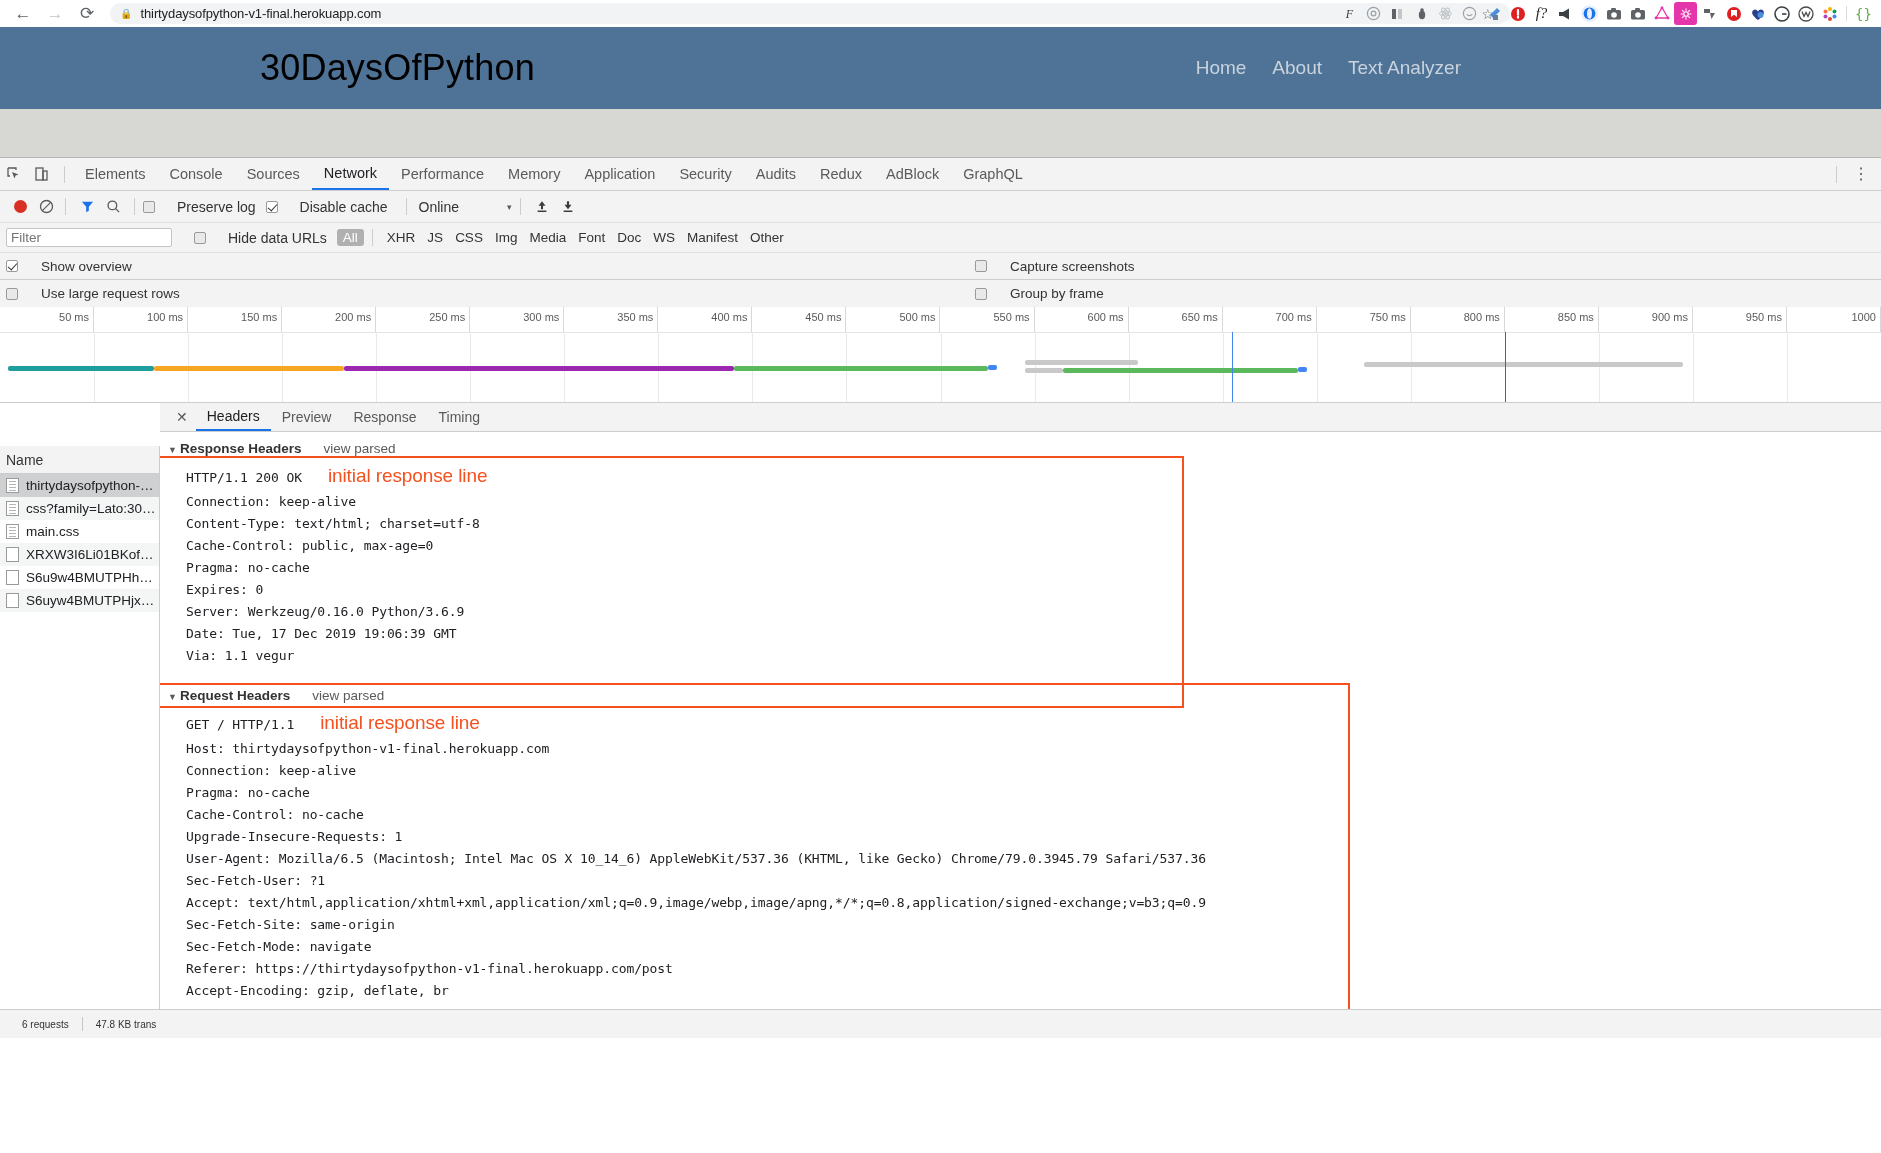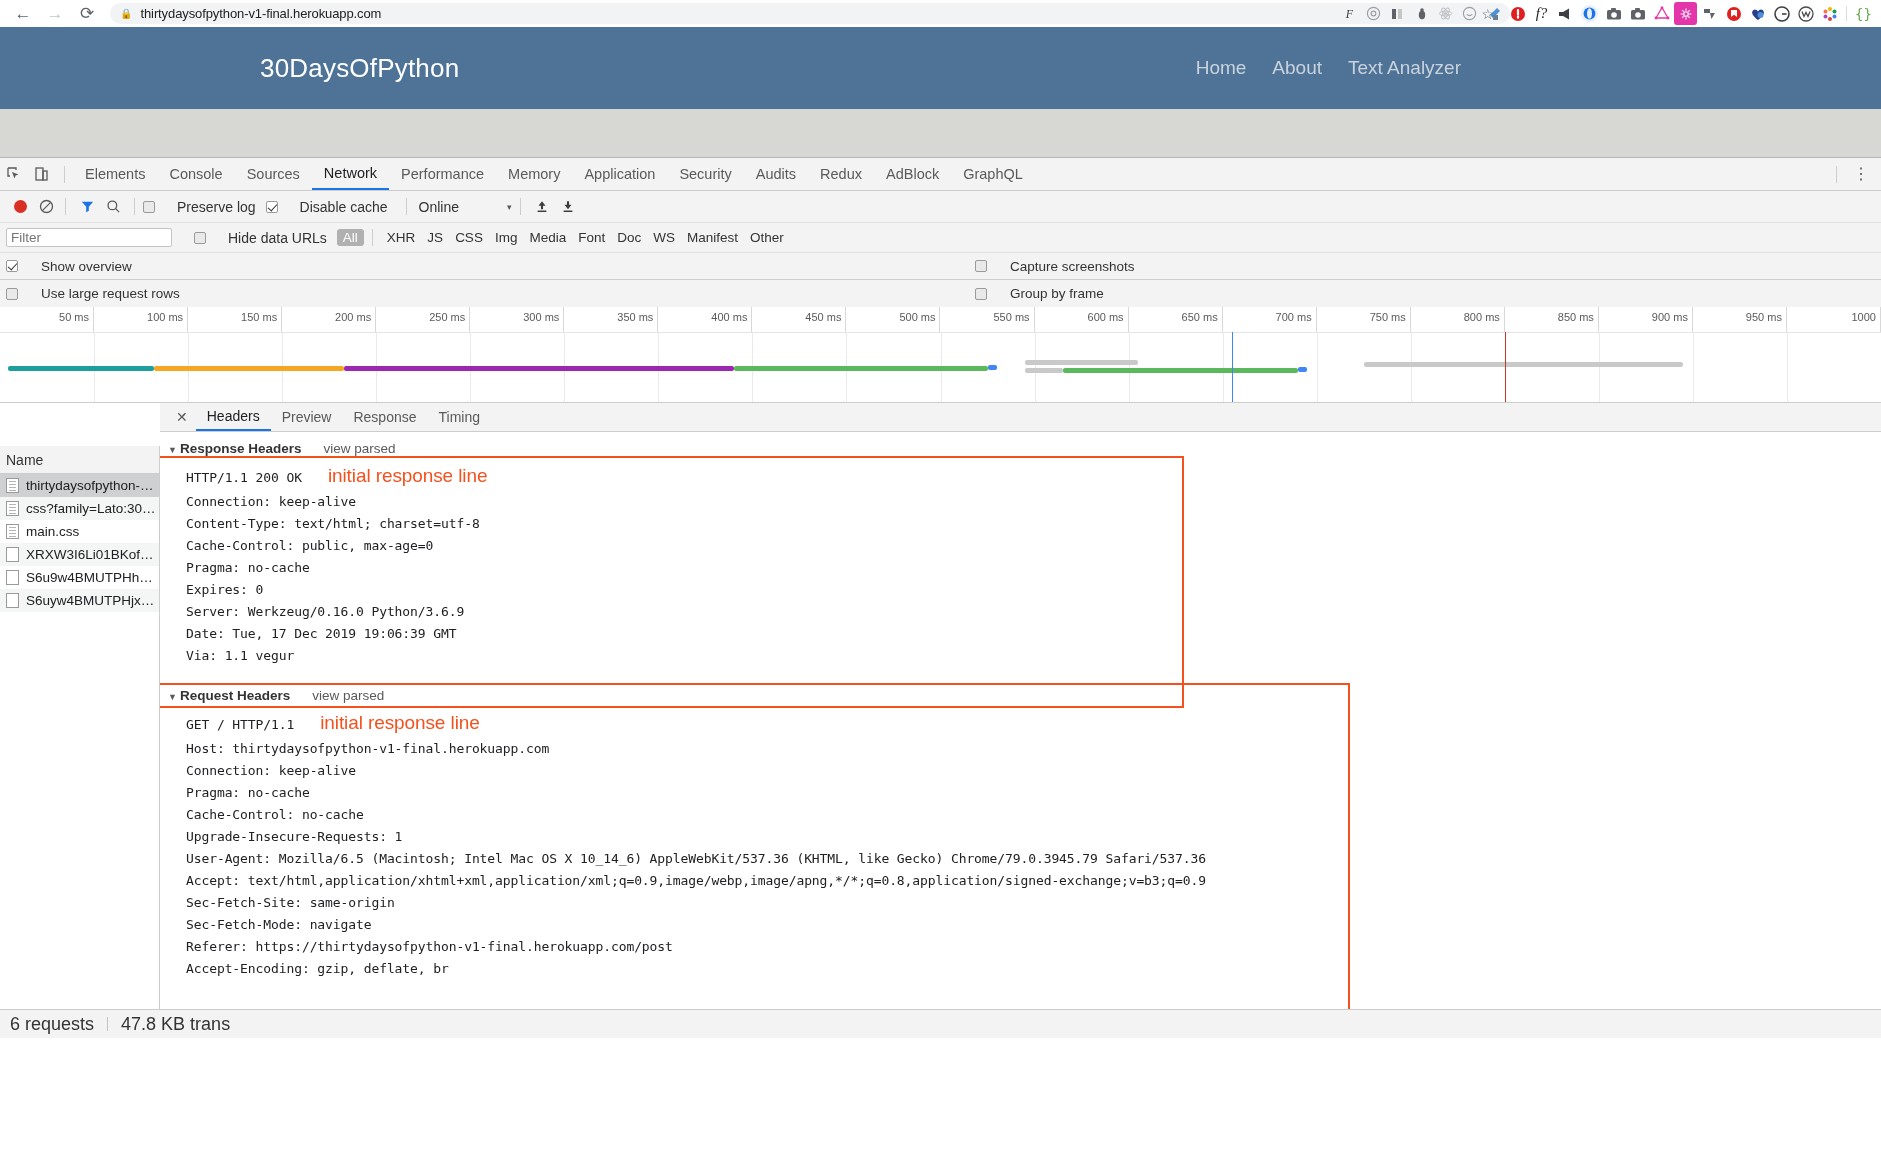--- a/index.html
+++ b/index.html
@@ -37,21 +37,21 @@
   }
   .ext svg{display:block;}
   .ext-sep{width:1px;height:15px;background:#dadce0;margin:0 4px;}
 
   
   .site-header{
     height:82px;background:#4f7396;display:flex;align-items:center;
     box-sizing:border-box;
   }
   .brand{
-    color:#ffffff;font-size:26px;margin-left:260px;letter-spacing:.2px;
+    color:#000000;font-size:36px;margin-left:260px;letter-spacing:.2px;
     font-family:"Liberation Sans", sans-serif;
   }
   .site-nav{margin-left:auto;margin-right:420px;display:flex;gap:26px;}
   .site-nav a{color:#c9d3de;font-size:19px;text-decoration:none;white-space:nowrap;}
   .site-body{height:48px;background:#d7d8d4;}
 
   
   .devtools{
     border-top:1px solid #b6b6b6;background:#f3f3f3;
     font-family:"Liberation Sans", sans-serif;
@@ -192,21 +192,21 @@
   .annot{
     color:#f4511e;font-family:"Liberation Sans", sans-serif;font-size:19px;
     margin-left:26px;
   }
   .hdr-line.with-annot{display:flex;align-items:baseline;}
   .redbox{position:absolute;border:2px solid #f4511e;box-sizing:border-box;pointer-events:none;}
 
   
   .statusbar{
     height:29px;border-top:1px solid #cdcdcd;background:#f3f3f3;display:flex;
-    align-items:center;padding-left:10px;font-size:18px;color:#333;box-sizing:border-box;
+    align-items:center;padding-left:22px;font-size:10px;color:#333;box-sizing:border-box;
     position:relative;
   }
   .st-sep{width:1px;height:14px;background:#c4c4c4;margin:0 13px;}
 </style>
 </head>
 <body>
 
 <div class="browser-bar">
   <div class="nav-btns">
     <div class="nav-ic">←</div>
@@ -661,20 +661,21 @@
             <span>GET / HTTP/1.1</span>
             <span class="annot">initial response line</span>
           </div>
           <div id="req-lines">
               <div class="hdr-line">Host: thirtydaysofpython-v1-final.herokuapp.com</div>
               <div class="hdr-line">Connection: keep-alive</div>
               <div class="hdr-line">Pragma: no-cache</div>
               <div class="hdr-line">Cache-Control: no-cache</div>
               <div class="hdr-line">Upgrade-Insecure-Requests: 1</div>
               <div class="hdr-line">User-Agent: Mozilla/6.5 (Macintosh; Intel Mac OS X 10_14_6) AppleWebKit/537.36 (KHTML, like Gecko) Chrome/79.0.3945.79 Safari/537.36</div>
+              <div class="hdr-line">Sec-Fetch-User: ?1</div>
               <div class="hdr-line">Accept: text/html,application/xhtml+xml,application/xml;q=0.9,image/webp,image/apng,*/*;q=0.8,application/signed-exchange;v=b3;q=0.9</div>
               <div class="hdr-line">Sec-Fetch-Site: same-origin</div>
               <div class="hdr-line">Sec-Fetch-Mode: navigate</div>
               <div class="hdr-line">Referer: https://thirtydaysofpython-v1-final.herokuapp.com/post</div>
               <div class="hdr-line">Accept-Encoding: gzip, deflate, br</div>
             </div>
           <div class="redbox" style="left:-6px;top:0px;width:1196px;height:355px;"></div>
         </div>
 
       </div>

